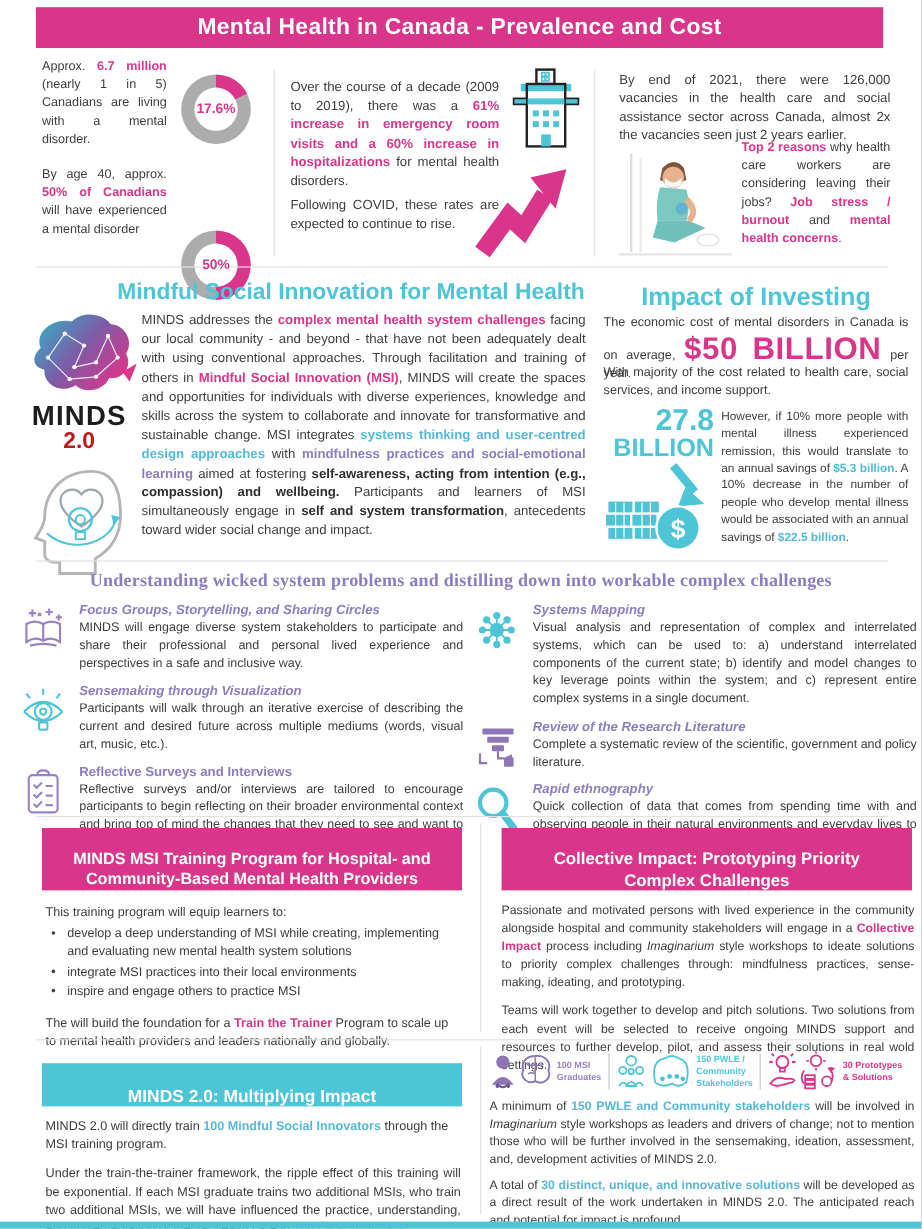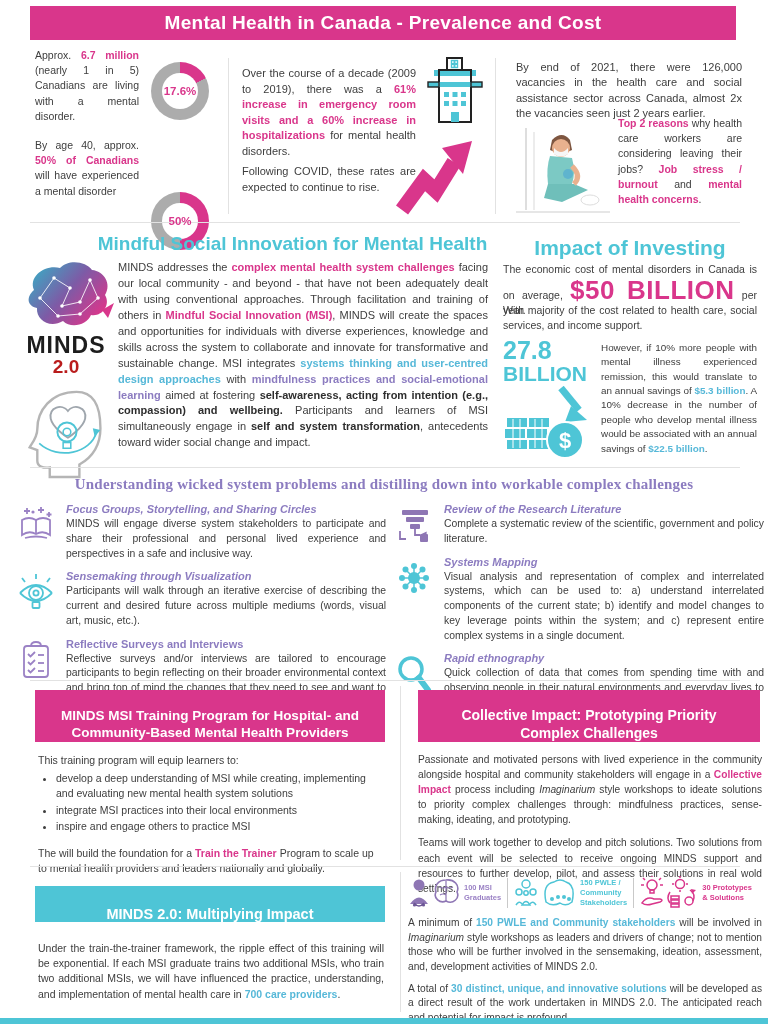--- a/index.html
+++ b/index.html
@@ -36,21 +36,21 @@
   .donut .dval{position:absolute;inset:0;display:flex;align-items:center;justify-content:center;
     font-size:11.5px;font-weight:bold;color:var(--pink);z-index:1;}
 
   
   .teal-head{color:var(--teal);font-weight:800;text-align:center;}
   .purple-head{color:var(--purple);font-weight:800;text-align:center;font-size:15px;letter-spacing:.2px;font-family:Liberation Serif, serif;}
 
   .logo-name{font-size:23px;font-weight:800;color:#1d1d1d;letter-spacing:1px;line-height:1;}
   .logo-ver{font-size:19px;font-weight:800;color:#b91c1c;line-height:1.1;}
 
-  .fig-num{font-size:25px;font-weight:800;color:var(--teal);line-height:1;text-align:left;}
+  .fig-num{font-size:25px;font-weight:800;color:var(--teal);line-height:1;text-align:right;}
 
   
   .w-item{display:flex;gap:8px;margin-bottom:9px;}
   .w-icon{flex:0 0 44px;display:flex;justify-content:center;padding-top:2px;}
   .w-title{font-size:11px;font-weight:bold;font-style:italic;color:var(--purple);margin-bottom:2px;}
   .w-title.upright{font-style:normal;}
   .w-body{font-size:10.4px;line-height:1.42;}
 
   
   .banner{display:flex;align-items:flex-end;justify-content:center;text-align:center;color:#fff;
@@ -281,42 +281,20 @@
         <div class="w-title upright">Reflective Surveys and Interviews</div>
         <div class="w-body just">Reflective surveys and/or interviews are tailored to encourage participants to begin reflecting on their broader environmental context and bring top of mind the changes that they need to see and want to drive.</div>
       </div>
     </div>
   </div>
 
   <div class="abs" style="left:392px;top:503px;width:372px;">
     <div class="w-item">
       <div class="w-icon">
         <svg width="40" height="40" viewBox="0 0 40 40">
-          <g fill="#8E76B4">
-            <rect x="8" y="5" width="26" height="5" rx="1"></rect>
-            <rect x="12" y="12" width="18" height="5" rx="1"></rect>
-            <rect x="16" y="19" width="10" height="5" rx="1"></rect>
-            <rect x="26" y="29" width="8" height="8" rx="1"></rect>
-          </g>
-          <g stroke="#8E76B4" stroke-width="1.8" fill="none">
-            <path d="M21 24 v6 h5"></path>
-            <path d="M6 26 v8 h6"></path>
-          </g>
-          <polygon points="31,26 34,31 28,31" fill="#8E76B4" transform="rotate(35 31 29)"></polygon>
-        </svg>
-      </div>
-      <div style="flex:1;">
-        <div class="w-title">Review of the Research Literature</div>
-        <div class="w-body just">Complete a systematic review of the scientific, government and policy literature.</div>
-      </div>
-    </div>
-
-    <div class="w-item">
-      <div class="w-icon">
-        <svg width="40" height="40" viewBox="0 0 40 40">
           <g stroke="var(--teal)" stroke-width="1.5">
             <line x1="20" y1="20" x2="32" y2="20"></line>
               <line x1="20" y1="20" x2="28.5" y2="28.5"></line>
             <line x1="20" y1="20" x2="20" y2="32"></line>
               <line x1="20" y1="20" x2="11.5" y2="28.5"></line>
             <line x1="20" y1="20" x2="8" y2="20"></line>
               <line x1="20" y1="20" x2="11.5" y2="11.5"></line>
             <line x1="20" y1="20" x2="20" y2="8"></line>
               <line x1="20" y1="20" x2="28.5" y2="11.5"></line>
           </g>
@@ -335,20 +313,42 @@
       </div>
       <div style="flex:1;">
         <div class="w-title">Systems Mapping</div>
         <div class="w-body just">Visual analysis and representation of complex and interrelated systems, which can be used to: a) understand interrelated components of the current state; b) identify and model changes to key leverage points within the system; and c) represent entire complex systems in a single document.</div>
       </div>
     </div>
 
     <div class="w-item">
       <div class="w-icon">
         <svg width="40" height="40" viewBox="0 0 40 40">
+          <g fill="#8E76B4">
+            <rect x="8" y="5" width="26" height="5" rx="1"></rect>
+            <rect x="12" y="12" width="18" height="5" rx="1"></rect>
+            <rect x="16" y="19" width="10" height="5" rx="1"></rect>
+            <rect x="26" y="29" width="8" height="8" rx="1"></rect>
+          </g>
+          <g stroke="#8E76B4" stroke-width="1.8" fill="none">
+            <path d="M21 24 v6 h5"></path>
+            <path d="M6 26 v8 h6"></path>
+          </g>
+          <polygon points="31,26 34,31 28,31" fill="#8E76B4" transform="rotate(35 31 29)"></polygon>
+        </svg>
+      </div>
+      <div style="flex:1;">
+        <div class="w-title">Review of the Research Literature</div>
+        <div class="w-body just">Complete a systematic review of the scientific, government and policy literature.</div>
+      </div>
+    </div>
+
+    <div class="w-item">
+      <div class="w-icon">
+        <svg width="40" height="40" viewBox="0 0 40 40">
           <circle cx="17" cy="15" r="11" fill="none" stroke="var(--teal)" stroke-width="3.5"></circle>
           <line x1="25" y1="24" x2="34" y2="36" stroke="var(--teal)" stroke-width="6" stroke-linecap="round"></line>
         </svg>
       </div>
       <div style="flex:1;">
         <div class="w-title">Rapid ethnography</div>
         <div class="w-body just">Quick collection of data that comes from spending time with and observing people in their natural environments and everyday lives  to understand system user needs.</div>
       </div>
     </div>
   </div>
@@ -380,20 +380,21 @@
     <div class="body-txt just" style="font-size:10.2px;line-height:1.48;margin-top:8px;"><span>Teams will work together to develop and pitch solutions. Two solutions from each event will be selected  to receive ongoing MINDS support and resources to  further develop, pilot, and assess their solutions in real wold settings.</span></div>
   </div>
 
   <div class="hline" style="left:30px;right:28px;top:866px;"></div>
 
   <div class="abs banner teal" style="left:35px;top:886px;width:350px;height:36px;font-size:14.5px;">
     <span>MINDS 2.0: Multiplying Impact</span>
   </div>
 
   <div class="abs" style="left:38px;top:932px;width:346px;">
+    <div class="body-txt"><span>MINDS 2.0 will directly train </span><span class="sg-t">100 Mindful Social Innovators</span><span> through the MSI training program.</span></div>
     <div class="body-txt just" style="margin-top:9px;"><span>Under the train-the-trainer framework, the ripple effect of this training will be exponential. If each MSI graduate trains two additional MSIs, who train two additional MSIs, we will have influenced the practice, understanding, and implementation of mental health care in </span><span class="sg-t">700 care providers</span><span>.</span></div>
   </div>
 
   <div class="vline" style="left:400px;top:872px;height:140px;"></div>
 
   <div class="abs badges" style="left:408px;top:874px;width:356px;height:38px;">
     <div class="badge">
       <svg width="52" height="34" viewBox="0 0 52 34">
         <circle cx="11" cy="9" r="5.5" fill="#8E76B4"></circle>
         <path d="M2 28 Q11 15 20 28 Z" fill="#8E76B4"></path>

